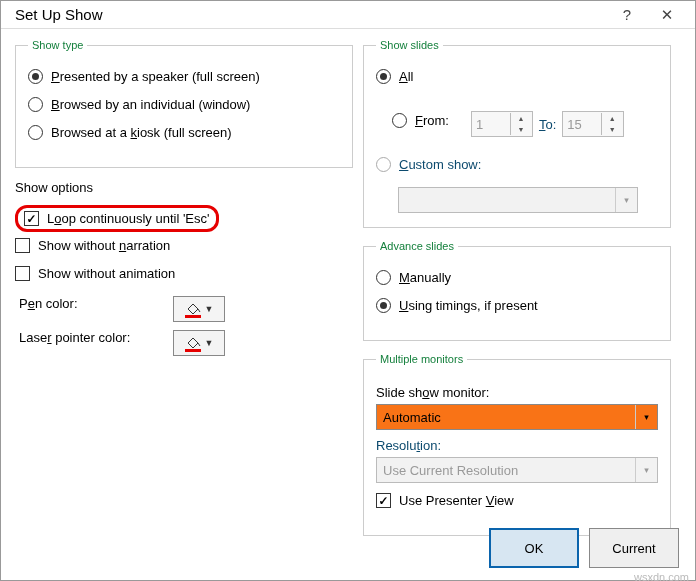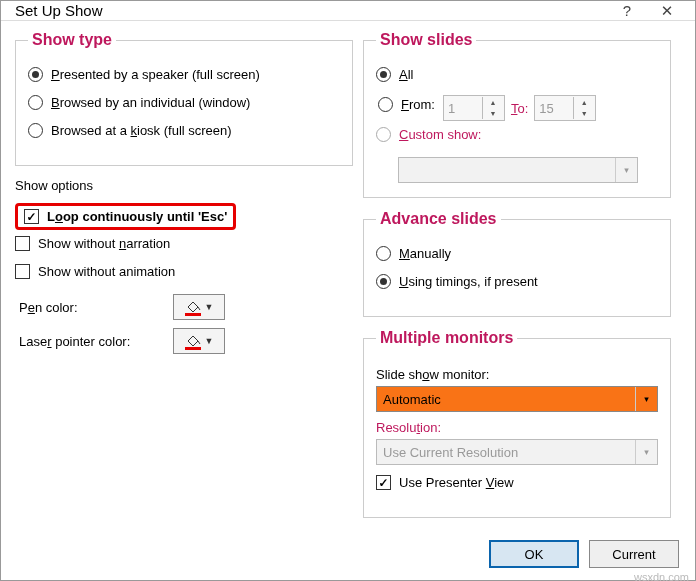--- a/index.html
+++ b/index.html
@@ -1,54 +1,54 @@
 <!DOCTYPE html>
 <html><head>
   <meta charset="utf-8">
   <style>
     * { box-sizing: border-box; margin: 0; padding: 0; }
     body { font-family: "Segoe UI", Tahoma, sans-serif; font-size: 13px; color: #000; background: #fff; }
     .window { width: 696px; height: 581px; border: 1px solid #999; position: relative; background: #fff; }
-    .titlebar { height: 20px; display: flex; align-items: center; padding: 0 8px 0 14px; border-bottom: 1px solid #ddd; }
+    .titlebar { height: 28px; display: flex; align-items: center; padding: 0 8px 0 14px; border-bottom: 1px solid #ddd; }
     .titlebar-title { font-size: 15px; flex: 1; }
     .titlebar-btn { width: 40px; height: 30px; display: flex; align-items: center; justify-content: center; font-size: 15px; color: #444; cursor: pointer; }
     .content { display: flex; padding: 10px 14px 0 14px; gap: 10px; }
     .col-left { width: 338px; }
     .col-right { width: 308px; }
     fieldset { border: 1px solid #ccc; margin-bottom: 12px; padding: 12px 12px 14px 12px; position: relative; }
-    legend { padding: 0 4px; font-size: 16px; color: #be185d; font-weight: bold; }
+    legend { padding: 0 4px; font-size: 11px; color: #15803d; }
     .opt { display: flex; align-items: flex-start; margin: 6px 0; gap: 8px; min-height: 22px; }
     .radio { width: 15px; height: 15px; border: 1px solid #333; border-radius: 50%; display: inline-flex; align-items: center; justify-content: center; flex-shrink: 0; }
     .radio.checked::after { content: ""; width: 7px; height: 7px; background: #333; border-radius: 50%; }
     .radio.disabled { border-color: #aaa; }
     .checkbox { width: 15px; height: 15px; border: 1px solid #333; display: inline-flex; align-items: center; justify-content: center; flex-shrink: 0; font-size: 12px; line-height: 1; }
     .checkbox.checked::after { content: "✓"; font-weight: bold; }
     .underline-label { white-space: pre; }
     .underline-label u { text-decoration: underline; }
-    .disabled-text { color: #be185d; }
-    .highlight-box { border: 3px solid #e60000; border-radius: 4px; padding: 3px 6px; display: inline-flex; align-items: center; gap: 8px; font-weight: bold; }
+    .disabled-text { color: #0c4a6e; }
+    .highlight-box { border: 3px solid #e60000; border-radius: 12px; padding: 3px 6px; display: inline-flex; align-items: center; gap: 8px; }
     .section-title { margin: 6px 0 10px 0; }
-    .color-row { display: flex; align-items: center; gap: 14px; margin: 8px 0 8px 4px; }
+    .color-row { display: flex; gap: 14px; margin: 8px 0 8px 4px; }
     .color-row .lbl { width: 140px; }
     .color-picker { width: 52px; height: 26px; border: 1px solid #888; display: inline-flex; align-items: center; justify-content: center; gap: 4px; background: #f4f4f4; }
     .bucket-svg { width: 16px; height: 16px; }
     .color-strip { width: 16px; height: 3px; background: #e60000; margin-top: -2px; }
     .caret { font-size: 9px; color: #333; }
     .slides-row { display: flex; align-items: center; gap: 6px; margin: 6px 0; }
     .spin { display: flex; align-items: center; border: 1px solid #888; height: 26px; width: 62px; background: #fff; }
     .spin.disabled { background: #f7f7f7; color: #9a9a9a; border-color: #bbb; }
     .spin input { border: none; width: 38px; padding: 0 4px; font-size: 13px; background: transparent; color: inherit; outline: none; }
     .spin-btns { display: flex; flex-direction: column; border-left: 1px solid #bbb; }
     .spin-btns span { width: 20px; height: 11px; display: flex; align-items: center; justify-content: center; font-size: 7px; color: #555; }
     .select-wide { width: 100%; height: 26px; border: 1px solid #888; display: flex; align-items: center; padding: 0 6px; background: #f97316; justify-content: space-between; }
     .select-wide.disabled { background: #f2f2f2; color: #9a9a9a; border-color: #bbb; }
     .select-arrow { width: 22px; height: 24px; display: flex; align-items: center; justify-content: center; border-left: 1px solid #ccc; margin-right: -6px; font-size: 9px; }
     .label-sm { margin: 8px 0 4px 0; }
     .footer { position: absolute; bottom: 12px; right: 16px; display: flex; gap: 10px; }
-    .btn { width: 90px; height: 28px; border: 1px solid #888; background: #efefef; display: flex; align-items: center; justify-content: center; font-size: 13px; cursor: pointer; }
+    .btn { width: 90px; height: 40px; border: 1px solid #888; background: #efefef; display: flex; align-items: center; justify-content: center; font-size: 13px; cursor: pointer; }
     .btn.primary { border: 2px solid #0a64ad; background: #d7e6f2; }
     .watermark { position: absolute; right: 6px; bottom: -3px; font-size: 11px; color: #bbb; }
     .custom-combo { margin-top: 8px; margin-left: 22px; width: 240px; }
   </style>
 </head>
 <body>
 
 <div class="window">
   <div class="titlebar">
     <span class="titlebar-title">Set Up Show</span>
@@ -120,21 +120,21 @@
     </div>
 
     <div class="col-right">
       <fieldset>
         <legend>Show slides</legend>
         <div class="opt">
           <span class="radio checked"></span>
           <span class="underline-label"><u>A</u>ll</span>
         </div>
         <div class="slides-row">
-          <span class="opt" style="margin:2px">
+          <span class="opt" style="margin:16px">
             <span class="radio"></span>
             <span class="underline-label"><u>F</u>rom:</span>
           </span>
           <span class="spin disabled">
             <input disabled="" value="1" style="">
             <span class="spin-btns">
                 <span>▲</span>
                 <span>▼</span>
               </span>
           </span>

